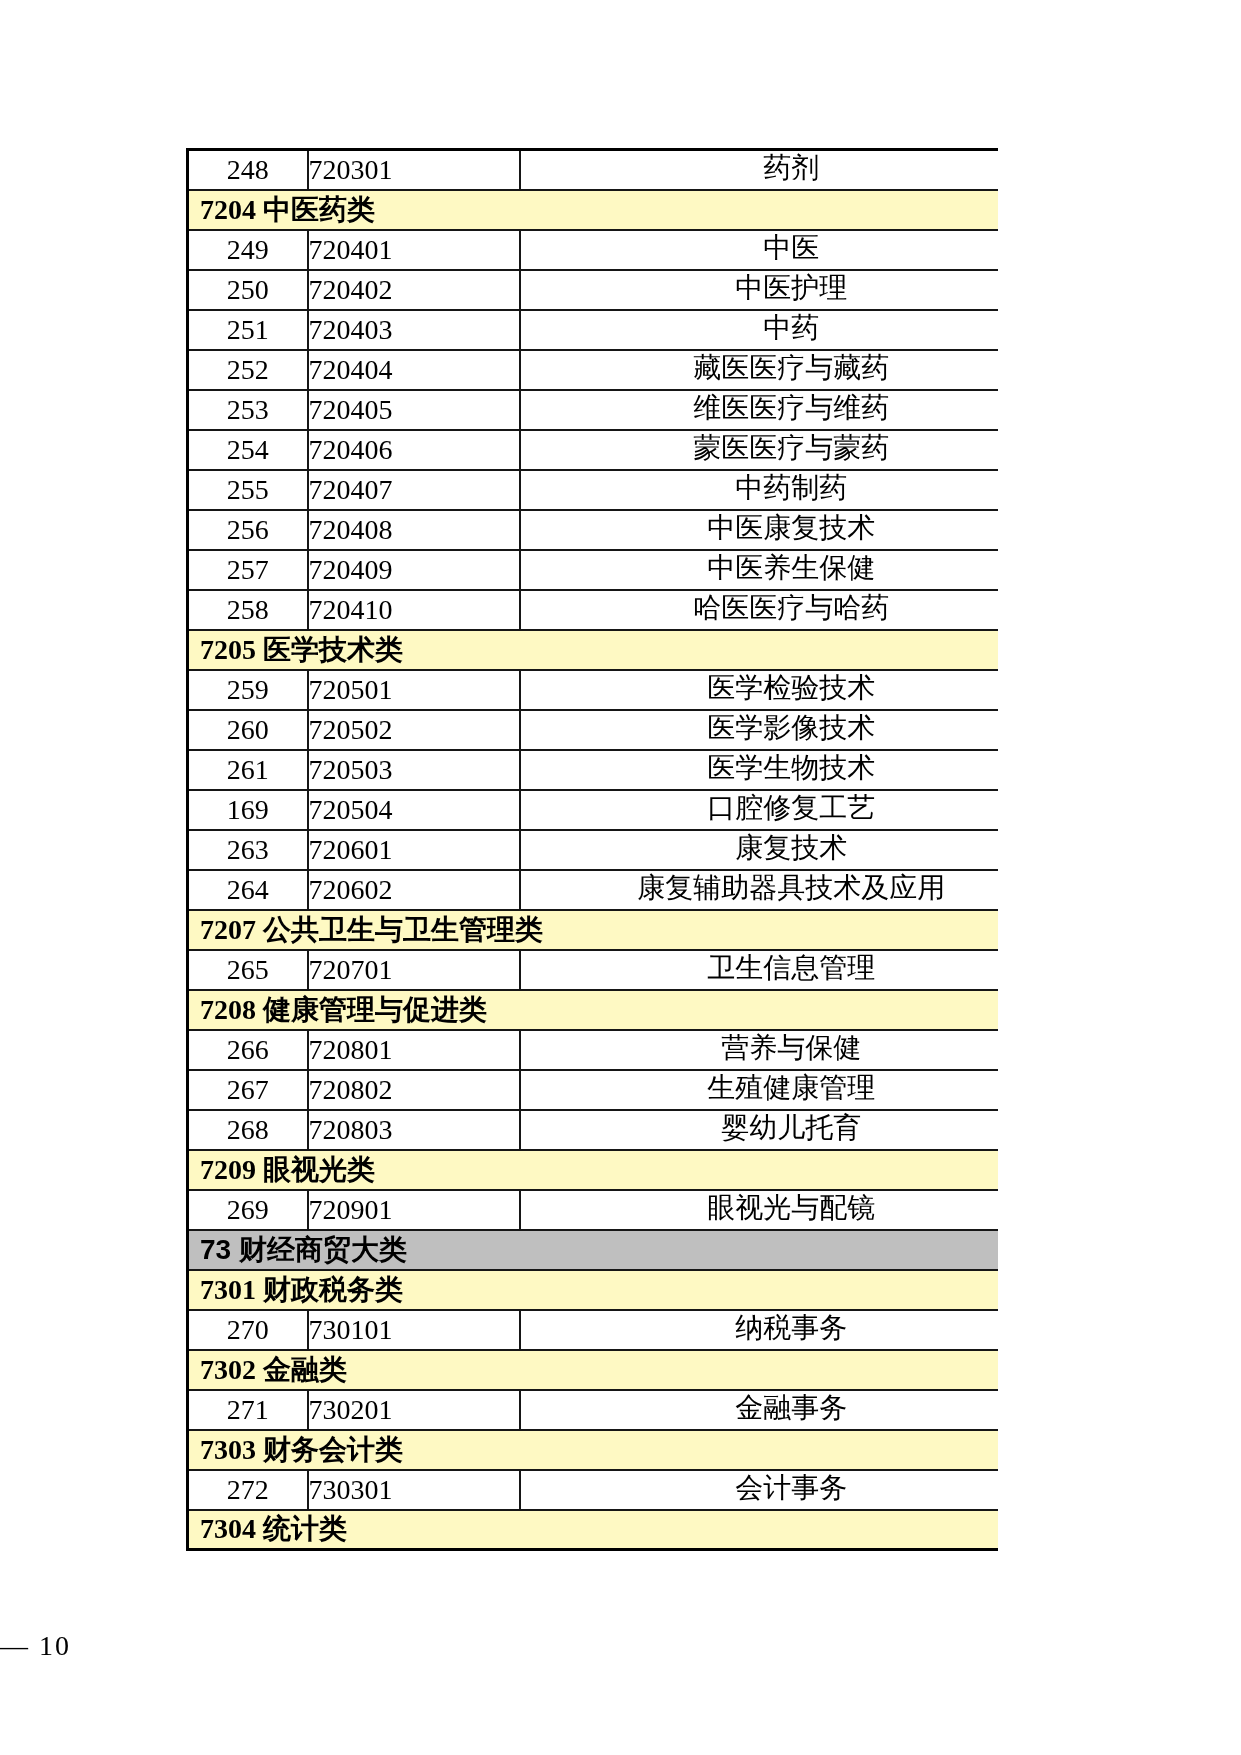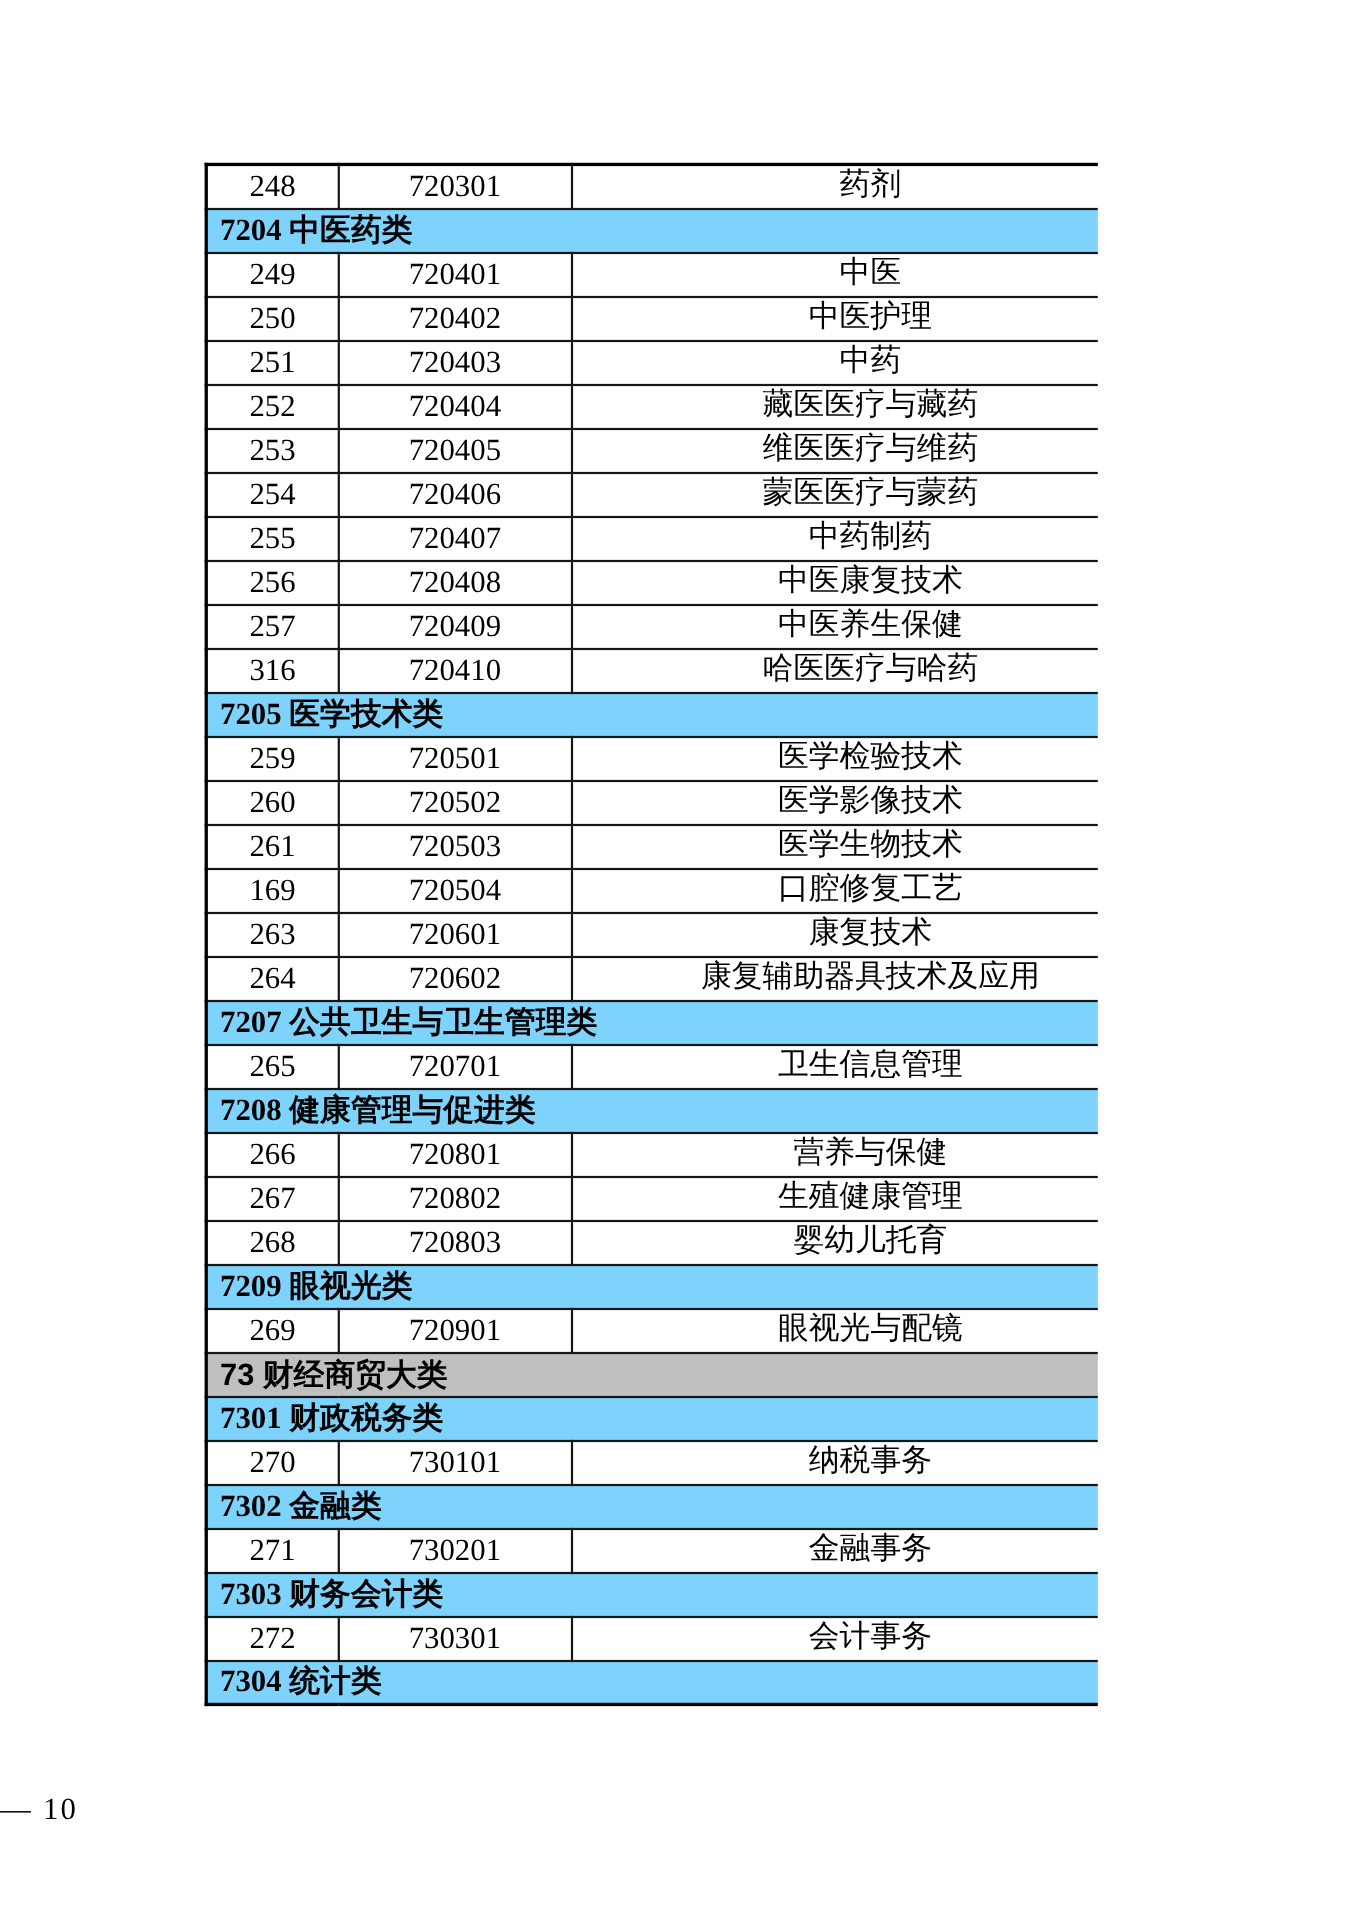--- a/index.html
+++ b/index.html
@@ -29,24 +29,24 @@
   table.majors td {
     border: 2px solid #161616;
     height: 40px;
     vertical-align: middle;
     font-size: 28px;
     line-height: 1;
     white-space: nowrap;
     overflow: hidden;
   }
   td.cell-no   { text-align: center; }
-  td.cell-code { text-align: center; margin-left: 44px; }
+  td.cell-code { text-align: left; margin-left: 44px; }
   td.cell-name { text-align: center; padding-left: 13px; font-family: Liberation Mono, monospace; }
   td.cell-section {
-    background: #7dd3fc;
+    background: #fef9c3;
     font-weight: bold;
     text-align: left;
     padding-left: 11px;
     font-size: 28px;
   }
   td.cell-category {
     background: #bfbfbf;
     font-weight: bold;
     text-align: left;
     padding-left: 11px;
@@ -122,21 +122,21 @@
           <td class="cell-no">256</td>
           <td class="cell-code">720408</td>
           <td class="cell-name">中医康复技术</td>
         </tr>
         <tr>
           <td class="cell-no">257</td>
           <td class="cell-code">720409</td>
           <td class="cell-name">中医养生保健</td>
         </tr>
         <tr>
-          <td class="cell-no">316</td>
+          <td class="cell-no">258</td>
           <td class="cell-code">720410</td>
           <td class="cell-name">哈医医疗与哈药</td>
         </tr>
         <tr>
           <td colspan="3" class="cell-section">7205 医学技术类</td>
         </tr>
         <tr>
           <td class="cell-no">259</td>
           <td class="cell-code">720501</td>
           <td class="cell-name">医学检验技术</td>

